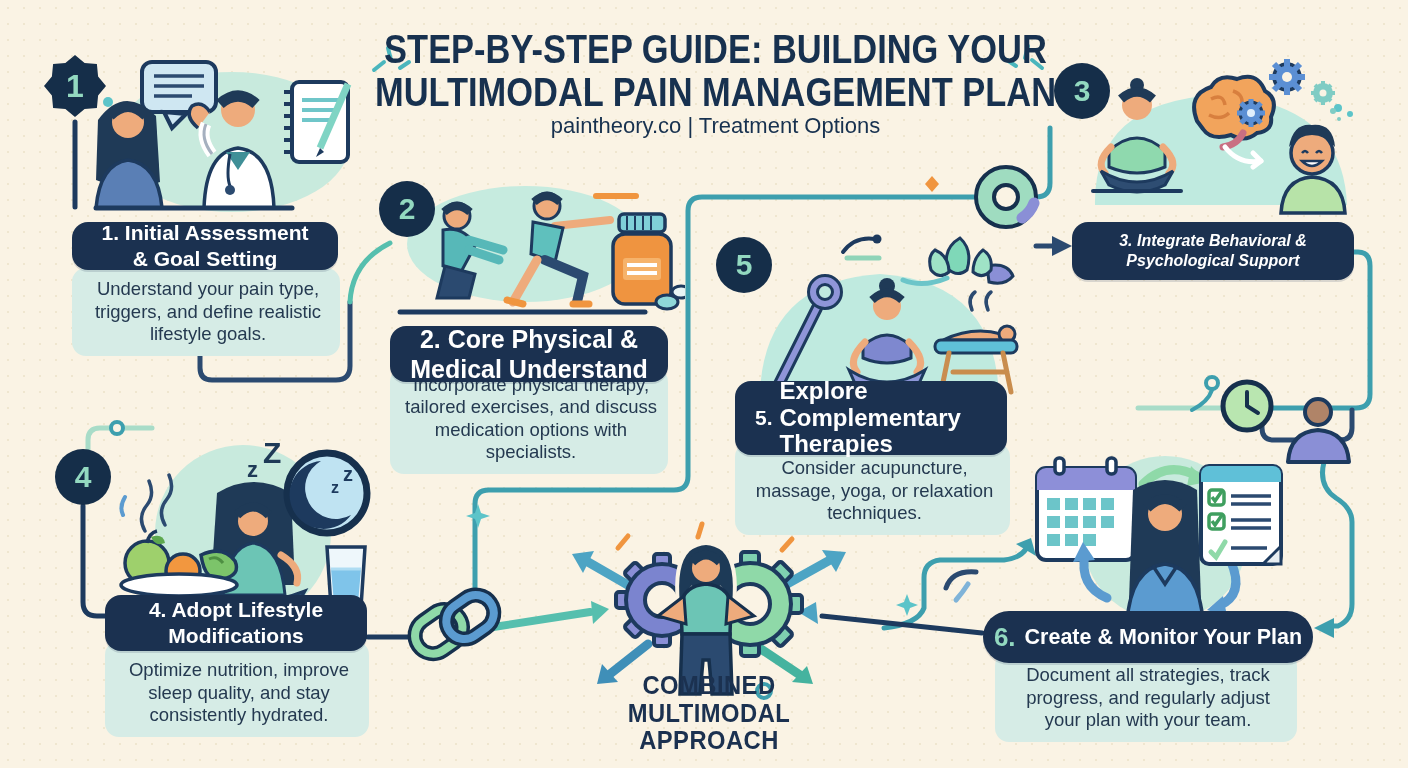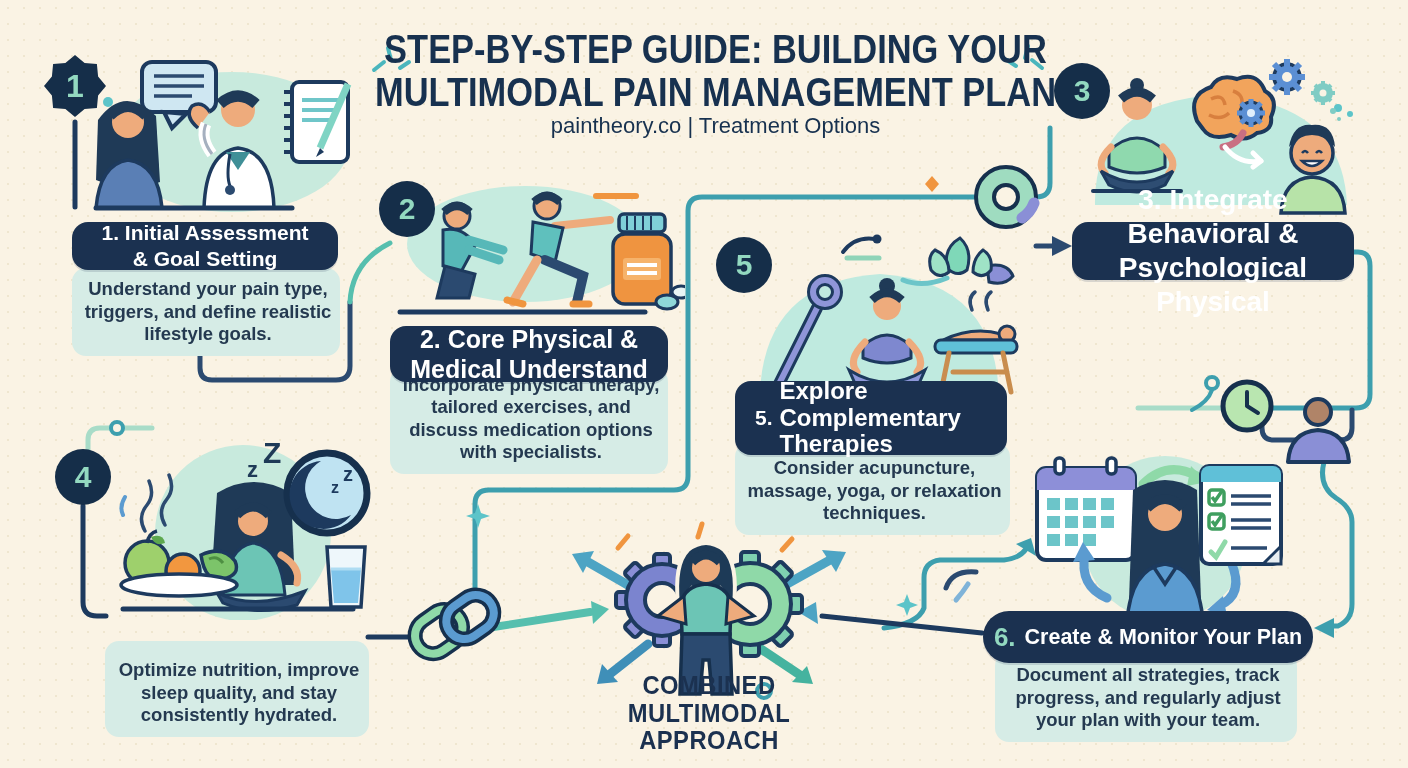--- a/index.html
+++ b/index.html
@@ -15,21 +15,21 @@
     transform:scaleX(.84);transform-origin:50% 50%;text-transform:uppercase;}
   .subtitle{font-size:22px;font-weight:500;}
   
   .titlebox{background:#1b3150;color:#fff;border-radius:16px;z-index:4;
     display:flex;align-items:center;justify-content:center;text-align:center;
     font-weight:700;box-shadow:0 2px 0 rgba(27,49,80,.15);}
   .titlebox .tl{line-height:1.22;}
   .descbox{background:#d6ece6;color:#243950;border-radius:14px;z-index:3;
     text-align:center;font-size:18.5px;line-height:1.22;font-weight:400;
     display:flex;align-items:flex-end;justify-content:center;}
-  .descbox .dtext{padding:4px 8px 10px 12px;font-weight:bold;}
+  .descbox .dtext{padding:4px 8px 10px 12px;}
   .badge{background:#152e49;color:#93d9c0;border-radius:50%;width:56px;height:56px;
     display:flex;align-items:center;justify-content:center;font-size:30px;font-weight:700;z-index:6;}
   .s5num{font-size:21px;font-weight:700;margin-right:7px;}
   .s5lines{text-align:left;line-height:1.12;font-size:24px;}
   .s6num{color:#93d9c0;font-size:26px;font-weight:700;margin-right:9px;}
   .s6label{font-size:21.5px;font-weight:700;}
   .centerlabel{z-index:5;text-align:center;color:#1b3150;font-weight:700;
     font-size:25px;line-height:1.1;letter-spacing:.5px;transform:scaleX(.95);}
   svg{display:block;}
   .illus{z-index:2;}
@@ -438,27 +438,31 @@
   </div>
 
   <div class="abs descbox" style="left:390px;top:368px;width:278px;height:106px;">
     <div class="dtext">Incorporate physical therapy, tailored exercises, and discuss medication options with specialists.</div>
   </div>
   <div class="abs titlebox" style="left:390px;top:326px;width:278px;height:56px;font-size:25px;">
     <div class="tl"><span>2. Core Physical &amp;</span><br>
     <span>Medical Understand</span></div>
   </div>
 
-  <div class="abs titlebox" style="left:1072px;top:222px;width:282px;height:58px;font-size:28px;">
+  <div class="abs titlebox" style="left:1072px;top:222px;width:282px;height:58px;font-size:16px;font-style:italic;">
     <div class="tl"><span>3. Integrate Behavioral &amp;</span><br>
-    <span>Psychological Physical</span></div>
+    <span>Psychological Support</span></div>
   </div>
 
   <div class="abs descbox" style="left:105px;top:641px;width:264px;height:96px;">
     <div class="dtext">Optimize nutrition, improve sleep quality, and stay consistently hydrated.</div>
+  </div>
+  <div class="abs titlebox" style="left:105px;top:595px;width:262px;height:56px;font-size:21px;">
+    <div class="tl"><span>4. Adopt Lifestyle</span><br>
+    <span>Modifications</span></div>
   </div>
 
   <div class="abs descbox" style="left:735px;top:443px;width:275px;height:92px;">
     <div class="dtext">Consider acupuncture, massage, yoga, or relaxation techniques.</div>
   </div>
   <div class="abs titlebox" style="left:735px;top:381px;width:272px;height:74px;justify-content:flex-start;padding-left:20px;box-sizing:border-box;">
     <span class="s5num">5.</span>
     <div class="s5lines">
       <span>Explore</span><br>
       <span>Complementary</span><br>

